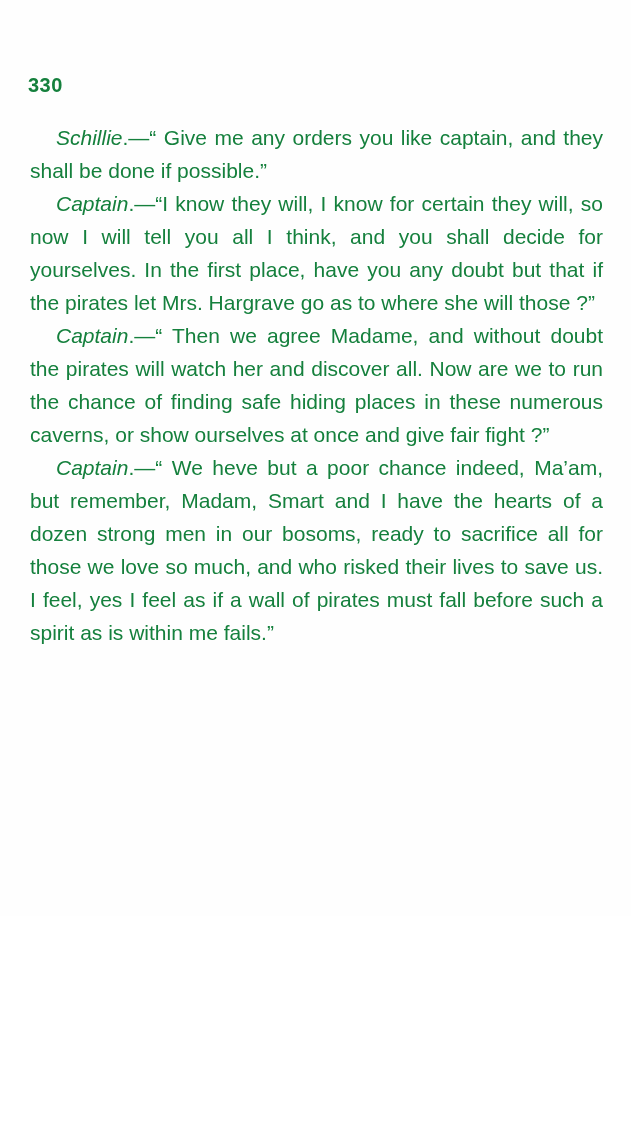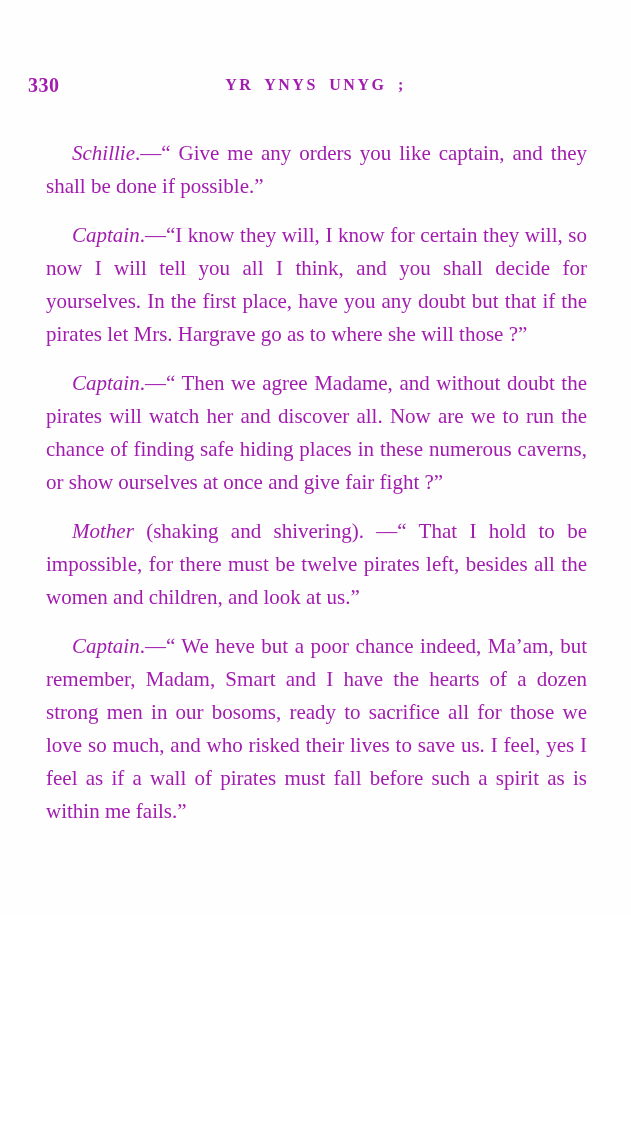--- a/index.html
+++ b/index.html
@@ -6,22 +6,22 @@
   html, body {
     margin: 0;
     padding: 0;
     background: #ffffff;
   }
   .page {
     position: relative;
     width: 631px;
     height: 916px;
     background: #fefefe;
-    color: #a21caf;
-    font-family: Liberation Serif, serif;
+    color: #15803d;
+    font-family: Liberation Sans, sans-serif;
     overflow: hidden;
   }
   .page-header {
     position: absolute;
     top: 74px;
     left: 0;
     width: 100%;
     height: 24px;
   }
   .page-number {
@@ -45,39 +45,37 @@
     position: absolute;
     top: 121px;
     left: 30px;
     width: 573px;
     font-size: 21px;
     line-height: 33px;
     text-align: justify;
     text-justify: inter-word;
   }
   .page-body p {
-    margin: 16px;
+    margin: 0;
     padding: 0;
     text-indent: 26px;
   }
   .speaker {
     font-style: italic;
   }
 </style>
 </head>
 <body>
 
 <div class="page">
 
   <div class="page-header">
     <span class="page-number">330</span>
-    <div class="running-title">YR YNYS UNYG ;</div>
   </div>
 
   <div class="page-body">
     <p><span class="speaker">Schillie</span><span>.—“ Give me any orders you like captain, and they shall be done if possible.”</span></p>
     <p><span class="speaker">Captain</span><span>.—“I know they will, I know for certain they will, so now I will tell you all I think, and you shall decide for yourselves.  In the first place, have you any doubt but that if the pirates let Mrs. Hargrave go as to where she will those ?”</span></p>
     <p><span class="speaker">Captain</span><span>.—“ Then we agree Madame, and without doubt the pirates will watch her and discover all. Now are we to run the chance of finding safe hiding places in these numerous caverns, or show ourselves at once and give fair fight ?”</span></p>
-    <p><span class="speaker">Mother</span><span> (shaking and shivering). —“ That I hold to be impossible, for there must be twelve pirates left, besides all the women and children, and look at us.”</span></p>
     <p><span class="speaker">Captain</span><span>.—“ We heve but a poor chance indeed, Ma’am, but remember, Madam, Smart and I have the hearts of a dozen strong men in our bosoms, ready to sacrifice all for those we love so much, and who risked their lives to save us.  I feel, yes I feel as if a wall of pirates must fall before such a spirit as is within me fails.”</span></p>
   </div>
 
 </div>
 
 </body></html>

